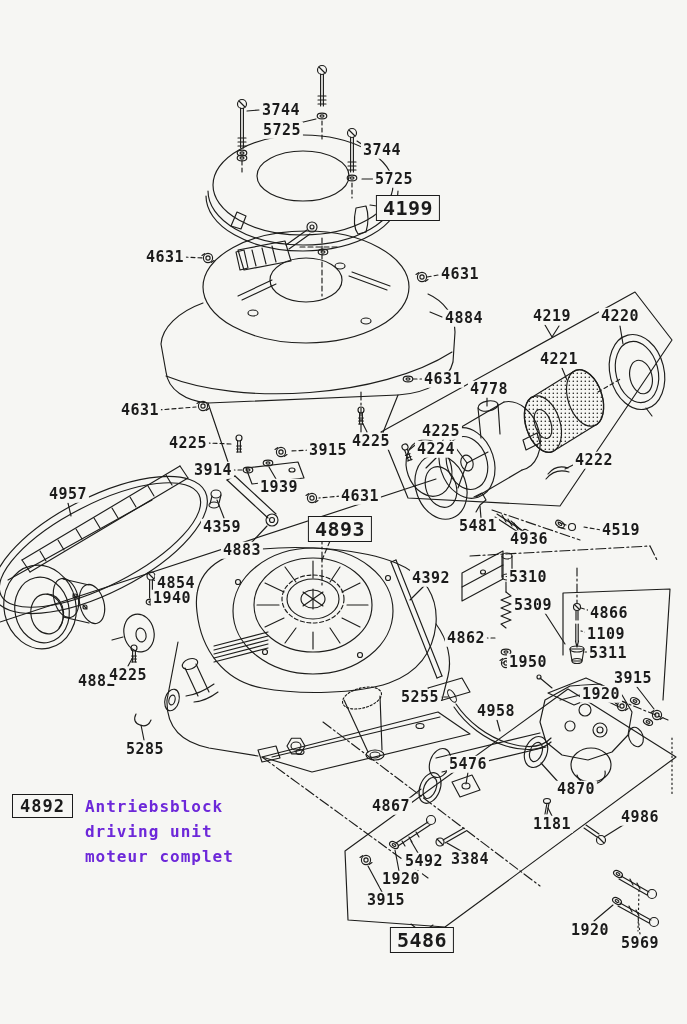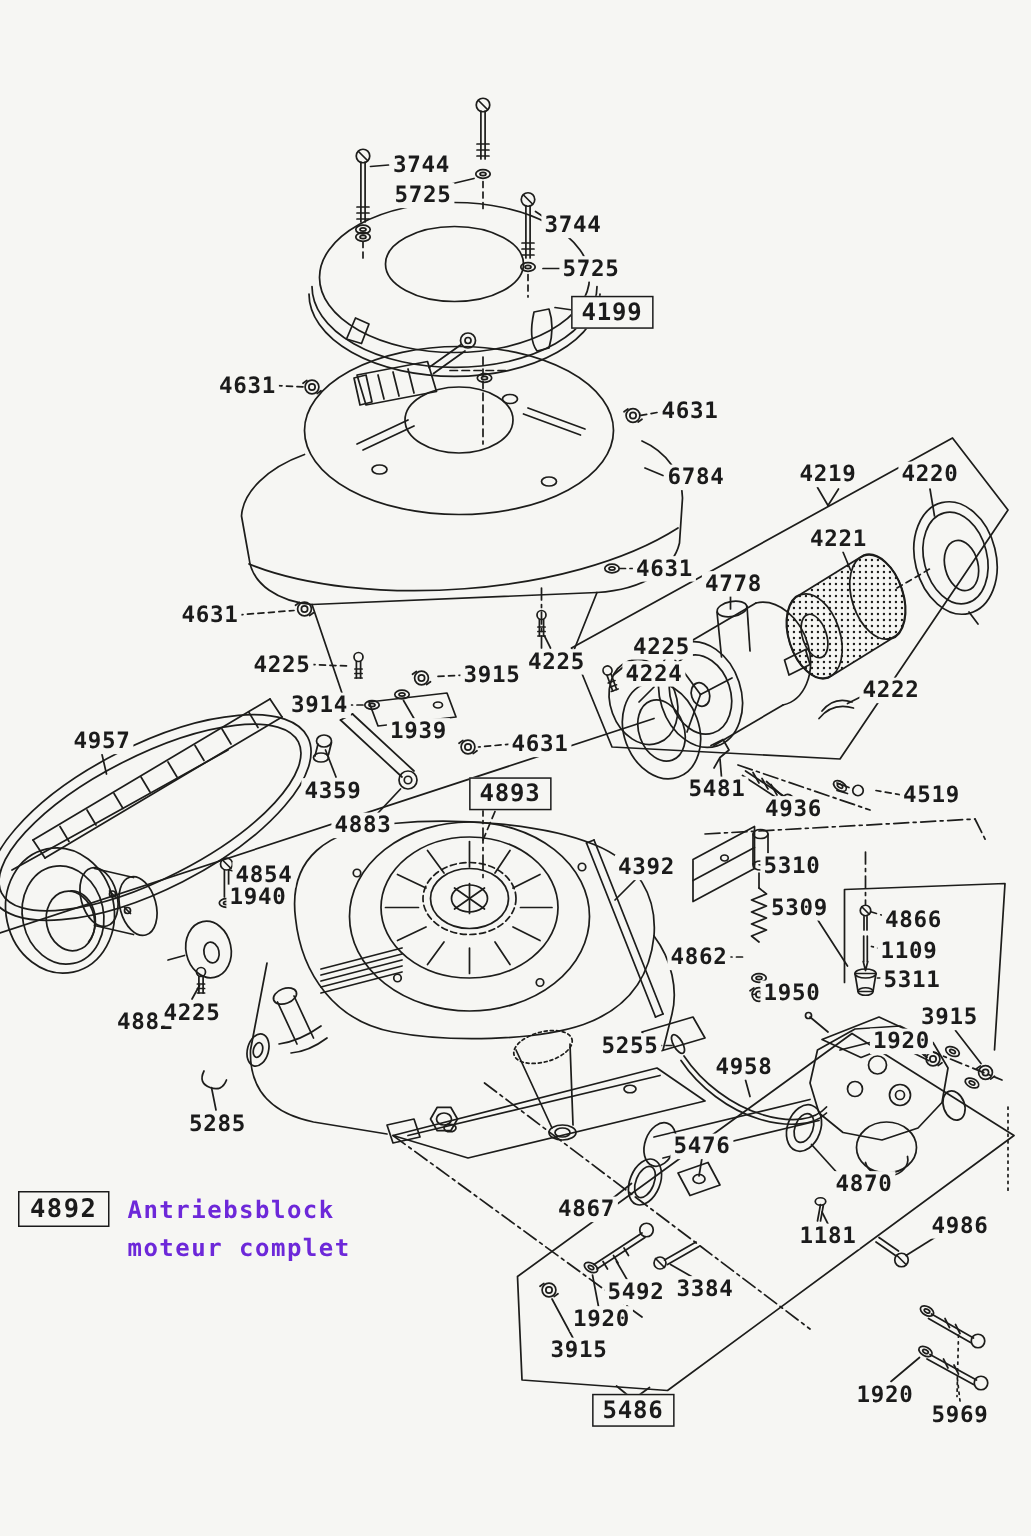--- a/index.html
+++ b/index.html
@@ -3,21 +3,21 @@
 <meta charset="utf-8">
 <style>
   html,body{margin:0;padding:0;background:#f6f6f3;}
   .stage{position:relative;width:687px;height:1024px;margin:0 auto;background:#f6f6f3;overflow:hidden;
          font-family:"DejaVu Sans Mono", monospace;}
   .stage svg{position:absolute;left:0;top:0;}
   svg .s{stroke:#1d1d1b;fill:none;stroke-width:1.15;stroke-linecap:round;stroke-linejoin:round;}
   .label{position:absolute;transform:translate(-50%,-50%);
          font:700 15px "DejaVu Sans Mono",monospace;letter-spacing:.5px;color:#1b1b1b;
          background:#f6f6f3;padding:0 2px;white-space:nowrap;line-height:1.1;}
-  .label.boxed{border:1.7px solid #1b1b1b;padding:1px 6px;font-size:16px;}
+  .label.boxed{border:1.7px solid #1b1b1b;padding:1px 6px;font-size:20px;}
   .legend{position:absolute;left:12px;top:794px;display:flex;align-items:flex-start;gap:12px;}
   .legend .code{display:inline-block;border:1.8px solid #1b1b1b;padding:1px 7px;
          font:700 17px "DejaVu Sans Mono",monospace;color:#1b1b1b;letter-spacing:1px;}
   .legend .lines{display:flex;flex-direction:column;gap:0;}
   .legend .lines div{font:700 16px "DejaVu Sans Mono",monospace;color:#6d28d9;
          letter-spacing:1px;line-height:25px;white-space:nowrap;}
 </style>
 </head>
 <body>
 
@@ -451,21 +451,21 @@
 </svg>
 
   <div id="labels">
       <span class="label" style="left: 281px; top: 110px;">3744</span>
       <span class="label" style="left: 282px; top: 130px;">5725</span>
       <span class="label" style="left: 382px; top: 150px;">3744</span>
       <span class="label" style="left: 394px; top: 179px;">5725</span>
       <span class="label boxed" style="left: 408px; top: 208px;">4199</span>
       <span class="label" style="left: 165px; top: 257px;">4631</span>
       <span class="label" style="left: 460px; top: 274px;">4631</span>
-      <span class="label" style="left: 464px; top: 318px;">6784</span>
+      <span class="label" style="left: 464px; top: 318px;">4884</span>
       <span class="label" style="left: 552px; top: 316px;">4219</span>
       <span class="label" style="left: 620px; top: 316px;">4220</span>
       <span class="label" style="left: 559px; top: 359px;">4221</span>
       <span class="label" style="left: 443px; top: 379px;">4631</span>
       <span class="label" style="left: 489px; top: 389px;">4778</span>
       <span class="label" style="left: 140px; top: 410px;">4631</span>
       <span class="label" style="left: 441px; top: 431px;">4225</span>
       <span class="label" style="left: 371px; top: 441px;">4225</span>
       <span class="label" style="left: 188px; top: 443px;">4225</span>
       <span class="label" style="left: 436px; top: 449px;">4224</span>
@@ -509,16 +509,17 @@
       <span class="label" style="left: 386px; top: 900px;">3915</span>
       <span class="label" style="left: 590px; top: 930px;">1920</span>
       <span class="label boxed" style="left: 422px; top: 940px;">5486</span>
       <span class="label" style="left: 640px; top: 943px;">5969</span>
     </div>
 
   <div class="legend">
     <span class="code">4892</span>
     <div class="lines">
       <div>Antriebsblock</div>
+      <div>driving unit</div>
       <div>moteur complet</div>
     </div>
   </div>
 </div>
 
 </body></html>

